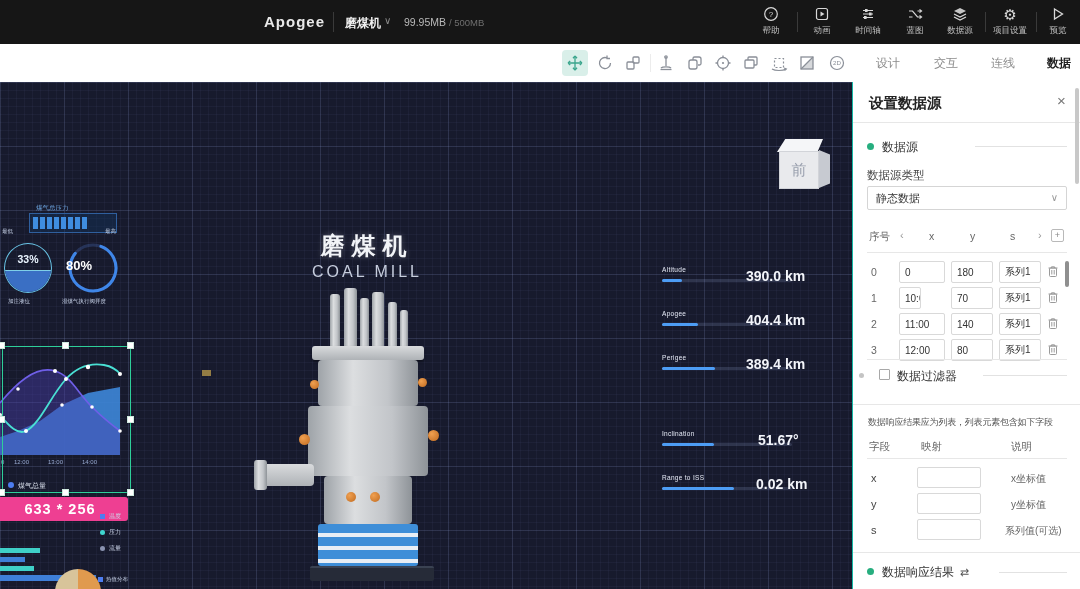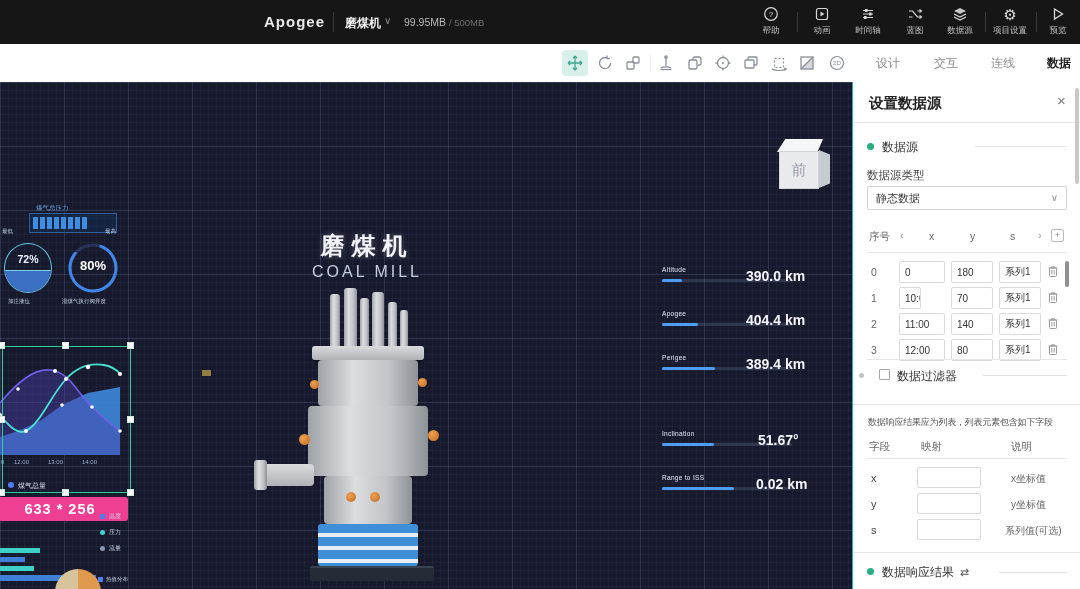--- a/index.html
+++ b/index.html
@@ -80,21 +80,21 @@
   .m-value { position:absolute; left:84px; top:2px; width:96px; font-size:14px; font-weight:bold; color:#f3f5fa; }
 
   
   .g-head { font-size:6.5px; color:#6fa8e4; }
   .seg-box { position:absolute; border:1px solid #2f5f9e; background:rgba(20,50,92,.45); }
   .seg-fill { position:absolute; left:3px; top:3px; height:12px; background:repeating-linear-gradient(90deg,#3f8de0 0 5px, rgba(0,0,0,0) 5px 7px); }
   .tiny-lb { font-size:5.5px; color:#c7d2e8; }
   .liquid { position:absolute; width:48px; height:50px; border:1.5px solid #69c4e6; border-radius:50%; overflow:hidden; }
   .liquid .fill { position:absolute; left:0; bottom:0; width:100%; background:#3a6fc4; border-top:1.5px solid #7fd0e8; }
   .liquid .pct { position:absolute; top:9px; width:100%; text-align:center; font-size:10.5px; color:#eaf4ff; font-weight:bold; }
-  .ring-pct { position:absolute; width:100%; text-align:center; top:17px; font-size:13px; font-weight:bold; color:#fff; }
+  .ring-pct { position:absolute; width:100%; top:17px; font-size:13px; font-weight:bold; color:#fff; }
 
   
   .sel-rect { position:absolute; border:1px solid #2ecf9a; }
   .handle { position:absolute; width:7px; height:7px; background:#fff; border:1px solid #cfe9df; box-shadow:0 0 2px rgba(0,0,0,.4); }
 
   .axis-lb { position:absolute; font-size:6px; color:#97a9cf; }
   .legend-lb { font-size:7px; color:#dfe5f2; }
   .size-badge { position:absolute; background:#ee3f92; border-radius:3px; color:#fff; font-size:14.5px; font-weight:bold; display:flex; align-items:center; justify-content:center; letter-spacing:1px; }
   .mini-leg { position:absolute; display:flex; align-items:center; }
   .mini-leg .mk { width:5px; height:5px; margin-right:4px; }
@@ -311,21 +311,21 @@
 
   <div class="c-abs g-head" style="left:36px; top:122px;">煤气总压力</div>
   <div class="seg-box" style="left:29px; top:131px; width:88px; height:20px;">
     <i class="seg-fill" style="width:54px;"></i>
   </div>
   <div class="c-abs tiny-lb" style="left:2px; top:146px;">最低</div>
   <div class="c-abs tiny-lb" style="left:105px; top:146px;">最高</div>
 
   <div class="liquid" style="left:4px; top:161px;">
     <div class="fill" style="height: 45%;"></div>
-    <div class="pct">72%</div>
+    <div class="pct">33%</div>
   </div>
   <div class="c-abs tiny-lb" style="left:8px; top:216px;">加注液位</div>
 
   <div class="c-abs" style="left:66px; top:159px; width:54px; height:54px;">
     <svg width="54" height="54" viewBox="0 0 54 54">
       <circle cx="27" cy="27" r="23" fill="none" stroke="rgba(80,120,200,.28)" stroke-width="3"></circle>
       <circle cx="27" cy="27" r="23" fill="none" stroke="#3f86e8" stroke-width="3" stroke-linecap="round" stroke-dasharray="115.6 28.9" transform="rotate(-70 27 27)"></circle>
     </svg>
     <div class="ring-pct">80%</div>
   </div>

